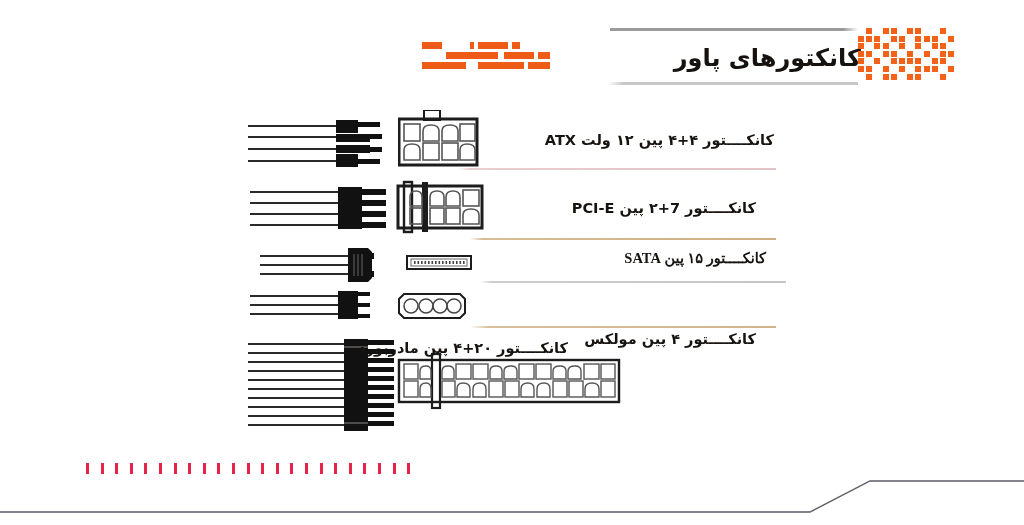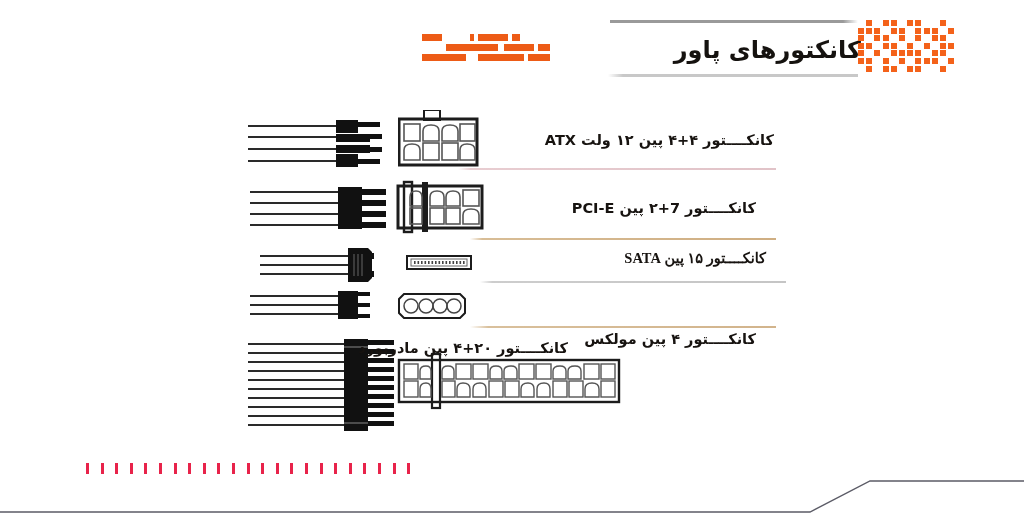--- a/index.html
+++ b/index.html
@@ -5,21 +5,21 @@
   html,body{margin:0;padding:0;}
   body{
     width:1024px;height:525px;
     background:#ffffff;
     font-family:"DejaVu Sans","Liberation Sans",sans-serif;
     overflow:hidden;position:relative;
   }
   .slide{position:absolute;inset:0;background:#fff;}
 
   
-  .header{position:absolute;top:0;left:0;width:813px;height:96px;}
+  .header{position:absolute;top:8px;left:0;width:813px;height:96px;}
 
   .brand-mark{position:absolute;left:420px;top:32px;width:132px;height:40px;}
   .brand-mark span{position:absolute;background:#ED5B16;display:block;}
 
   .title-wrap{position:absolute;left:600px;top:12px;width:265px;height:70px;}
   .rule-top{position:absolute;left:10px;top:8px;width:248px;height:3px;
     background:linear-gradient(to right,#9a9a9a 0%,#9a9a9a 94%,rgba(154,154,154,0) 100%);}
   .rule-bottom{position:absolute;left:8px;top:62px;width:250px;height:3px;
     background:linear-gradient(to right,rgba(200,200,200,0) 0%,#c8c8c8 6%,#c8c8c8 100%);}
   .slide-title{

